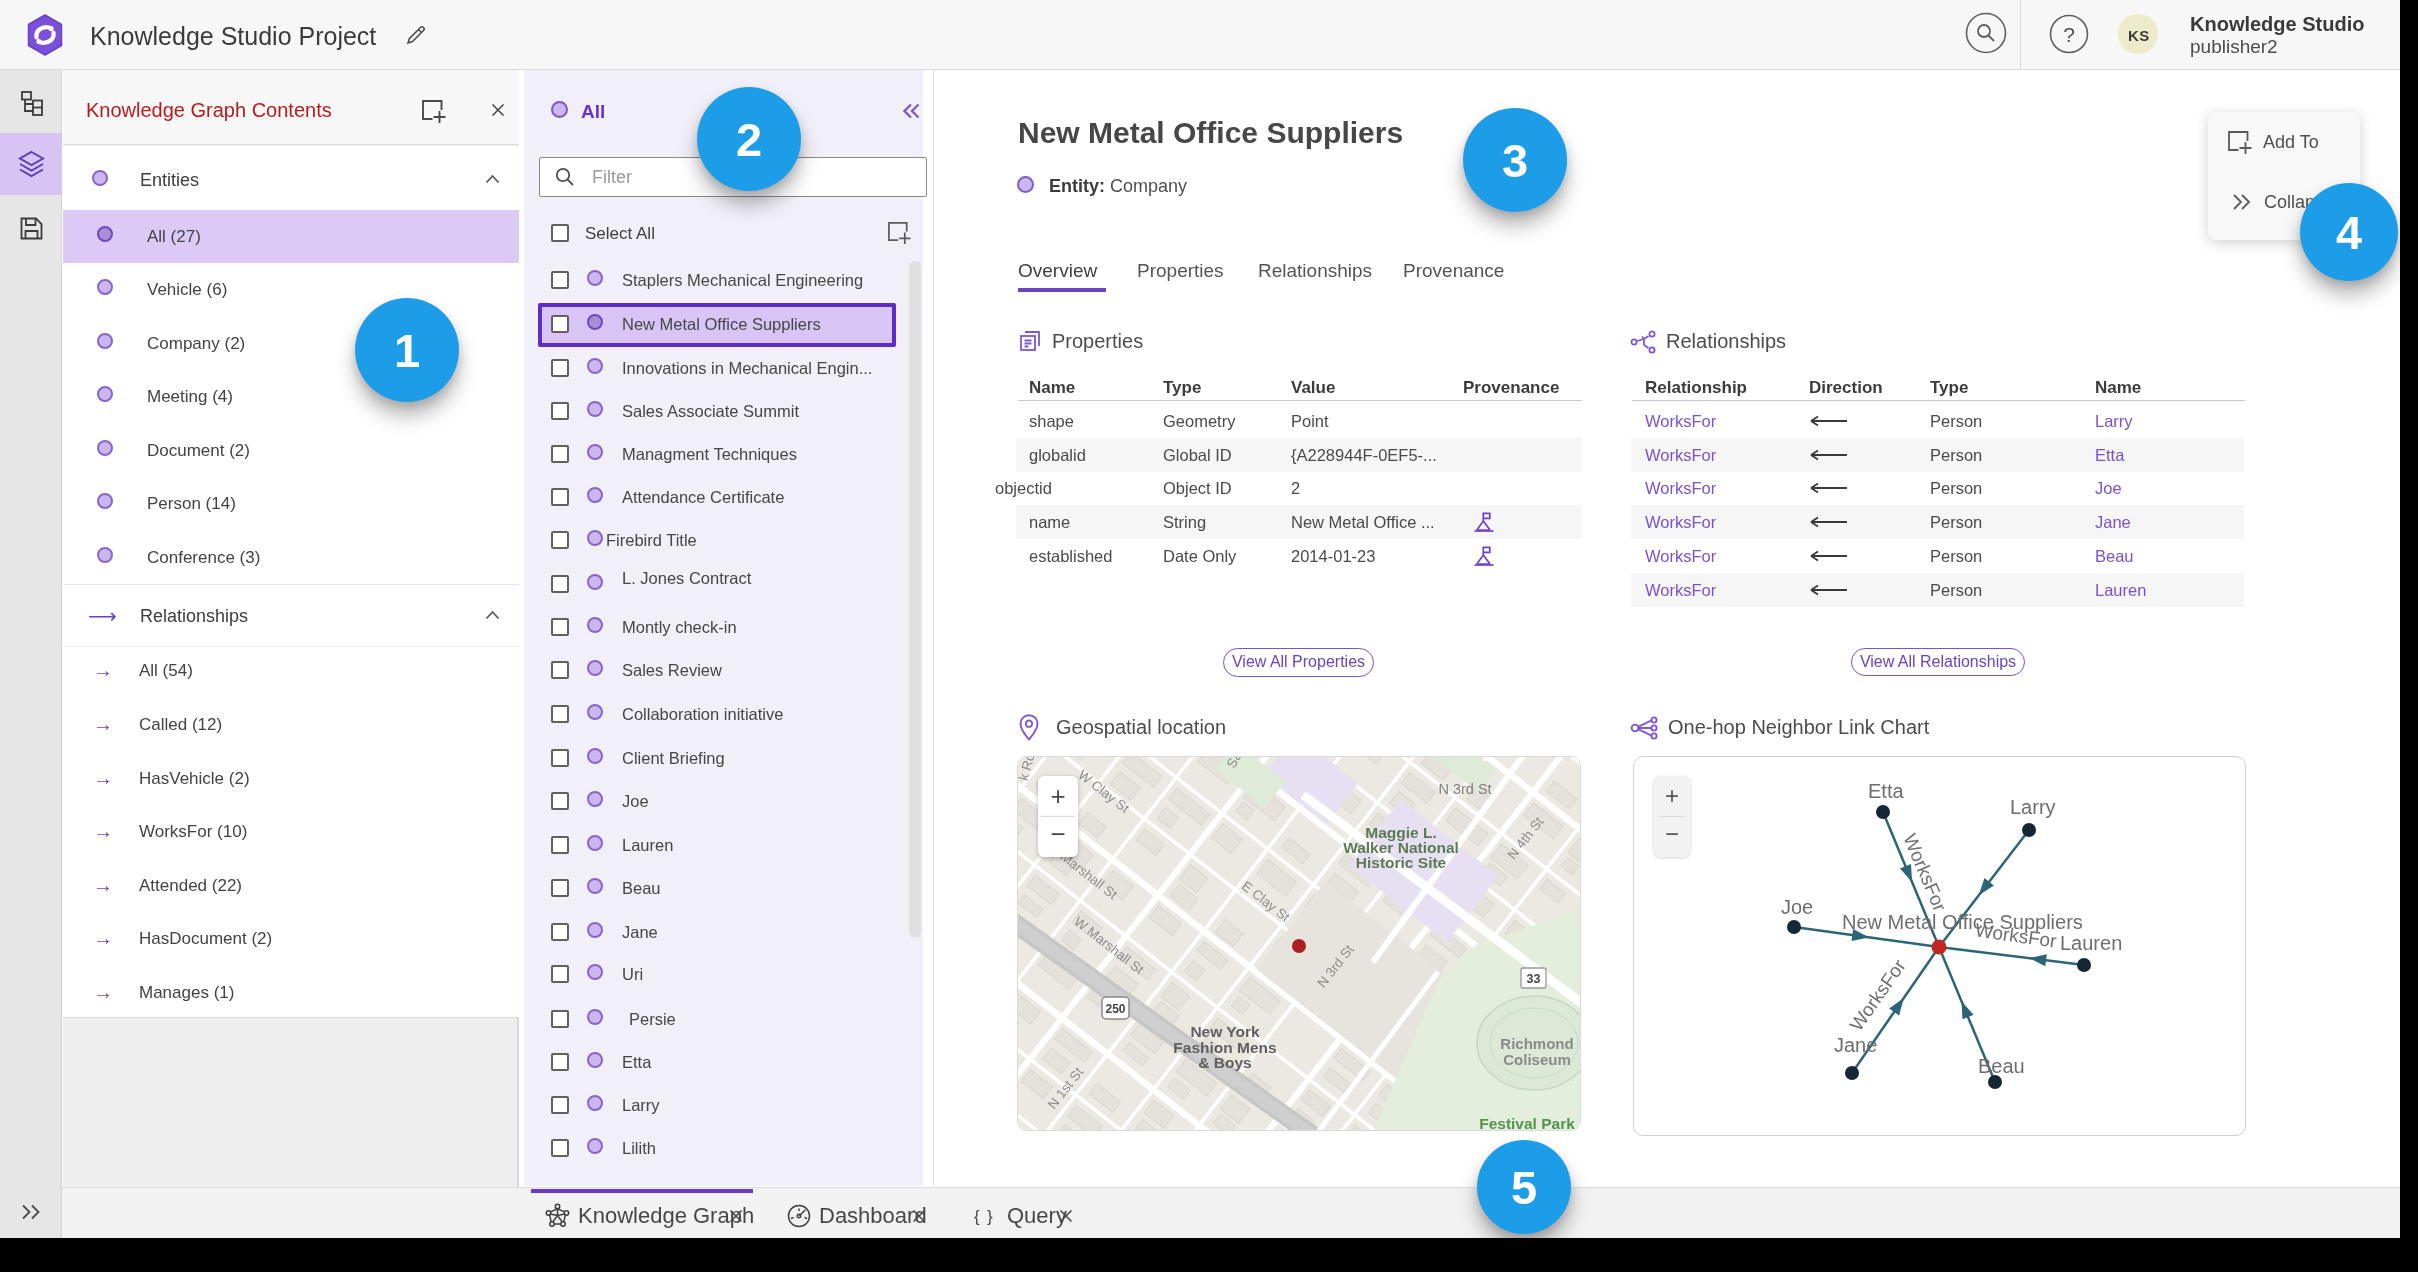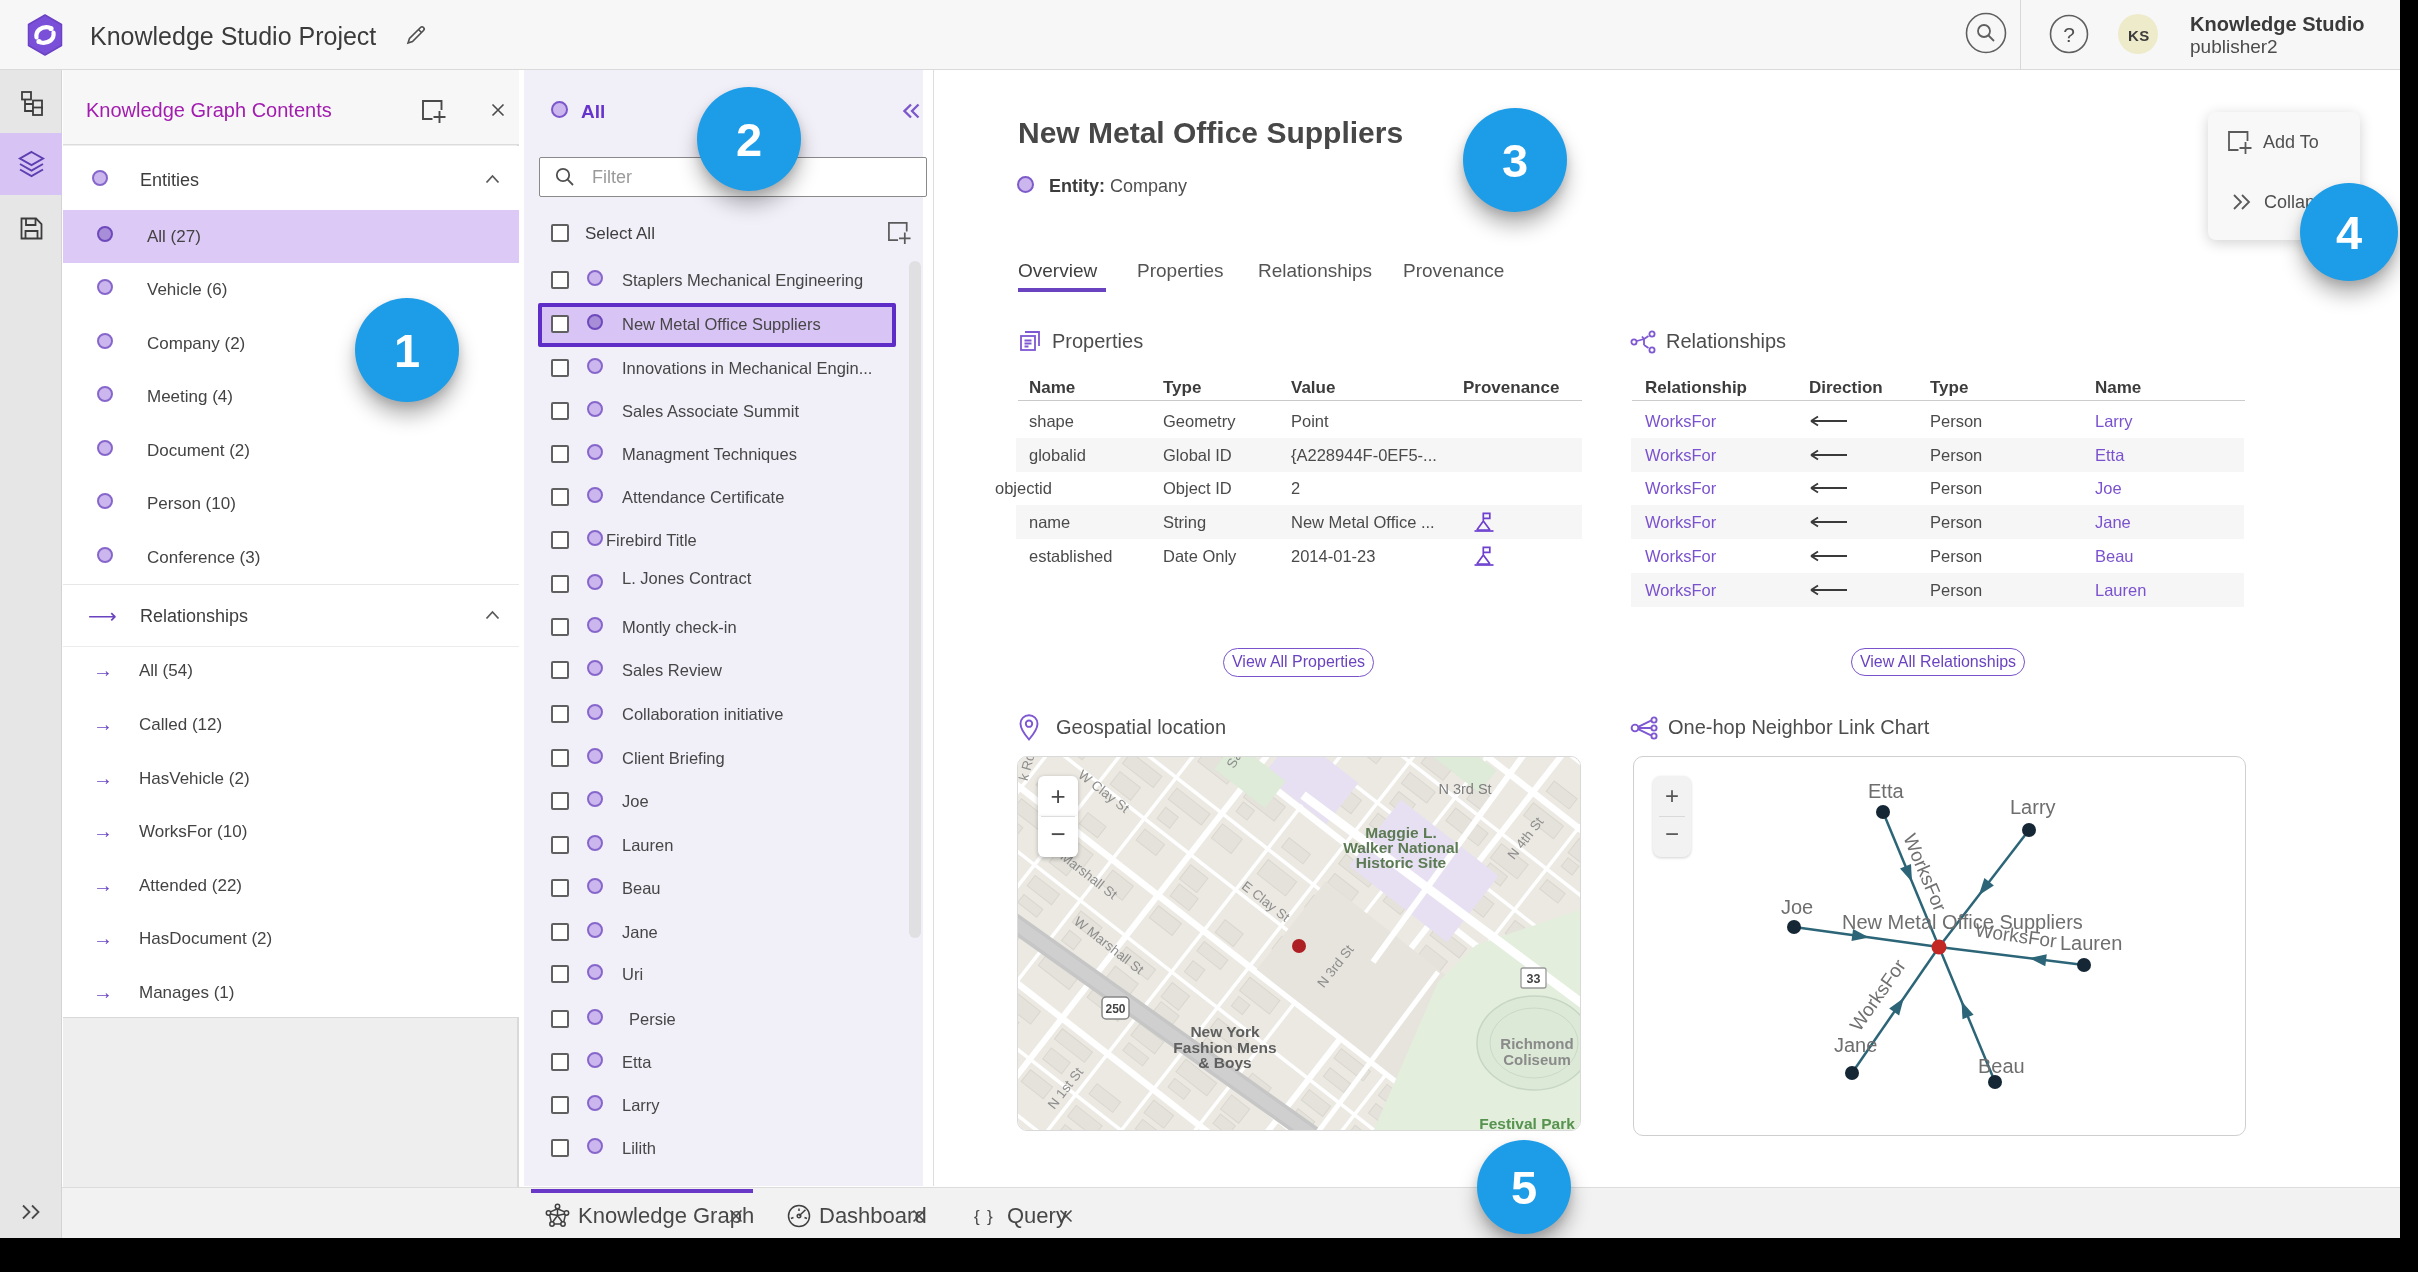--- a/index.html
+++ b/index.html
@@ -88,21 +88,21 @@
 <path d="M2.5 2.5 H17 L22.5 8 V22.5 H2.5 Z"></path>
 <path d="M7 2.5 V9 H16.5 V2.5"></path>
 <path d="M6.5 22.5 V15 H18.5 V22.5"></path>
 </svg>
 <svg class="a" style="left:21px;top:1204px" width="21" height="16" viewBox="0 0 21 16" fill="none" stroke="#4a4a4a" stroke-width="1.8">
 <path d="M2 1.5 L8.5 8 L2 14.5 M11 1.5 L17.5 8 L11 14.5"></path>
 </svg>
 
 <div id="p1">
  <div id="p1h"></div>
- <div class="a cy" style="left:23px;top:40px;font-size:20px;font-weight:500;color:#a21caf">Knowledge Graph Contents</div>
+ <div class="a cy" style="left:23px;top:40px;font-size:20px;font-weight:500;color:#b91c1c">Knowledge Graph Contents</div>
  <svg class="a" style="left:358px;top:29px" width="26" height="26" viewBox="0 0 26 26" fill="none" stroke="#4a4a4a" stroke-width="1.9">
   <path d="M20.5 11 V2 H2 V20 H11.5"></path>
         <path d="M18.5 12 V24 M12.5 18 H24.5"></path>
  </svg>
  <svg class="a" style="left:428px;top:33px" width="14" height="14" viewBox="0 0 14 14" stroke="#4a4a4a" stroke-width="1.6">
         <path d="M1.5 1.5 L12.5 12.5 M12.5 1.5 L1.5 12.5"></path>
       </svg>
  <div id="p1list"></div>
 
  <div class="circ" style="left:29px;top:100px;width:16px;height:16px"></div>
@@ -118,21 +118,21 @@
 
  <div class="circ" style="left:34px;top:209px;width:16px;height:16px"></div>
       <div class="a cy t1" style="left:84px;top:219px">Vehicle (6)</div>
  <div class="circ" style="left:34px;top:263px;width:16px;height:16px"></div>
       <div class="a cy t1" style="left:84px;top:273px">Company (2)</div>
  <div class="circ" style="left:34px;top:316px;width:16px;height:16px"></div>
       <div class="a cy t1" style="left:84px;top:326px">Meeting (4)</div>
  <div class="circ" style="left:34px;top:370px;width:16px;height:16px"></div>
       <div class="a cy t1" style="left:84px;top:380px">Document (2)</div>
  <div class="circ" style="left:34px;top:423px;width:16px;height:16px"></div>
-      <div class="a cy t1" style="left:84px;top:433px">Person (10)</div>
+      <div class="a cy t1" style="left:84px;top:433px">Person (14)</div>
  <div class="circ" style="left:34px;top:477px;width:16px;height:16px"></div>
       <div class="a cy t1" style="left:84px;top:487px">Conference (3)</div>
  <div class="a" style="left:0;top:514px;width:456px;height:1px;background:#e7e7e7"></div>
 
  <div class="a cy parr" style="left:25px;top:546px">⟶</div>
  <div class="a cy t1b" style="left:77px;top:546px">Relationships</div>
  <svg class="a" style="left:422px;top:540px" width="15" height="10" viewBox="0 0 15 10" fill="none" stroke="#5a5a5a" stroke-width="1.8">
         <path d="M1.5 8.5 L7.5 2 L13.5 8.5"></path>
       </svg>
  <div class="a" style="left:0;top:576px;width:456px;height:1px;background:#ececec"></div>

